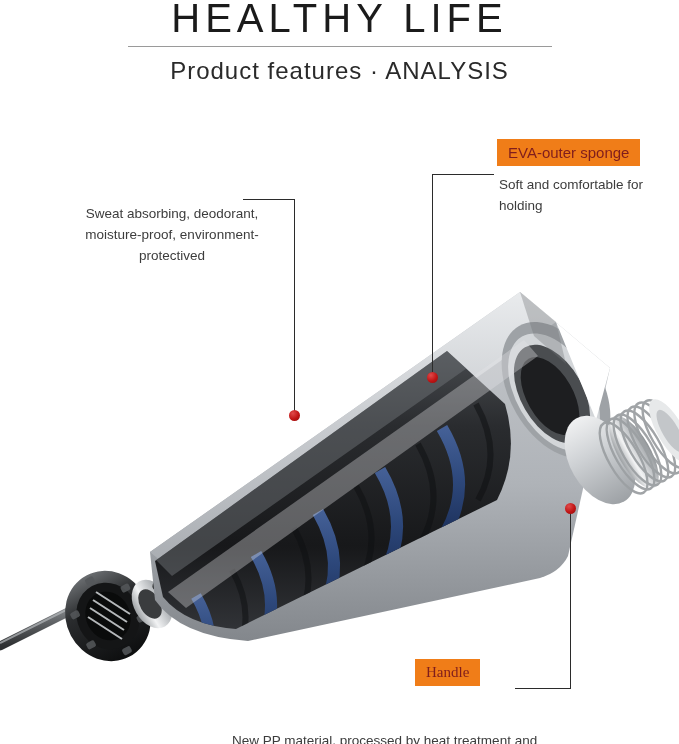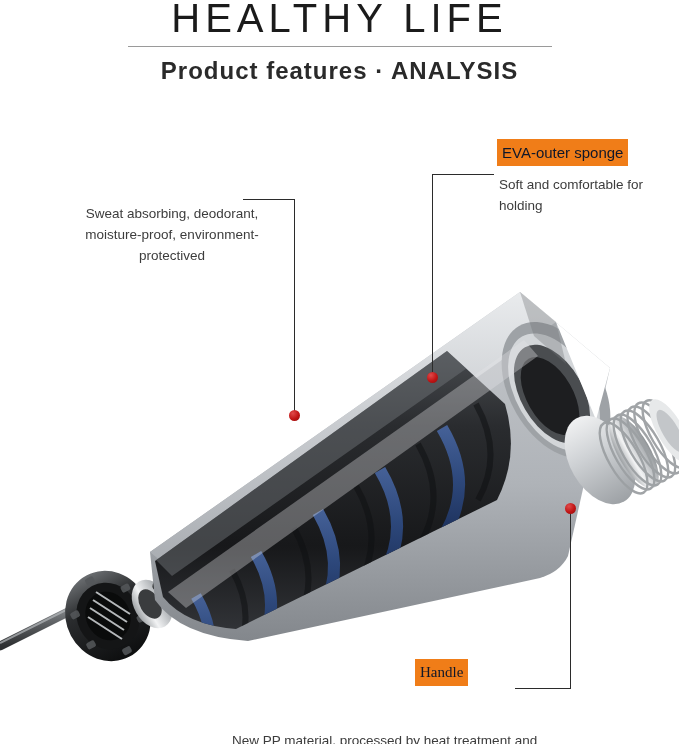--- a/index.html
+++ b/index.html
@@ -15,29 +15,29 @@
     font-family:"Liberation Sans",sans-serif;
     font-size:40px;font-weight:300;letter-spacing:5px;color:#1b1b1b;
     white-space:nowrap;
   }
   .hdr-rule{
     position:absolute;left:128px;top:46px;width:424px;height:1px;
     background:#9a9a9a;
   }
   .hdr-sub{
     position:absolute;left:0;top:57px;width:679px;text-align:center;
-    font-size:24px;font-weight:700;letter-spacing:1px;color:#2a2a2a;
+    font-size:24px;font-weight:400;letter-spacing:1px;color:#2a2a2a;
     white-space:nowrap;
   }
 
   
   .badge{
-    position:absolute;background:#F07D18;color:#0f172a;
+    position:absolute;background:#F07D18;color:#7f1d1d;
     font-size:15px;line-height:27px;height:27px;
-    padding:0 5px;white-space:nowrap;box-sizing:border-box;
+    padding:0 11px;white-space:nowrap;box-sizing:border-box;
   }
   #badge-inner{left:124px;top:166px;}
   #badge-outer{left:497px;top:139px;}
   #badge-handle{left:415px;top:659px;font-family:Liberation Serif, serif;}
 
   .desc{
     position:absolute;font-size:13.5px;line-height:21px;color:#3c3c3c;
   }
   #desc-inner{left:60px;top:203px;width:224px;text-align:center;}
   #desc-outer{left:499px;top:174px;width:185px;text-align:left;}

